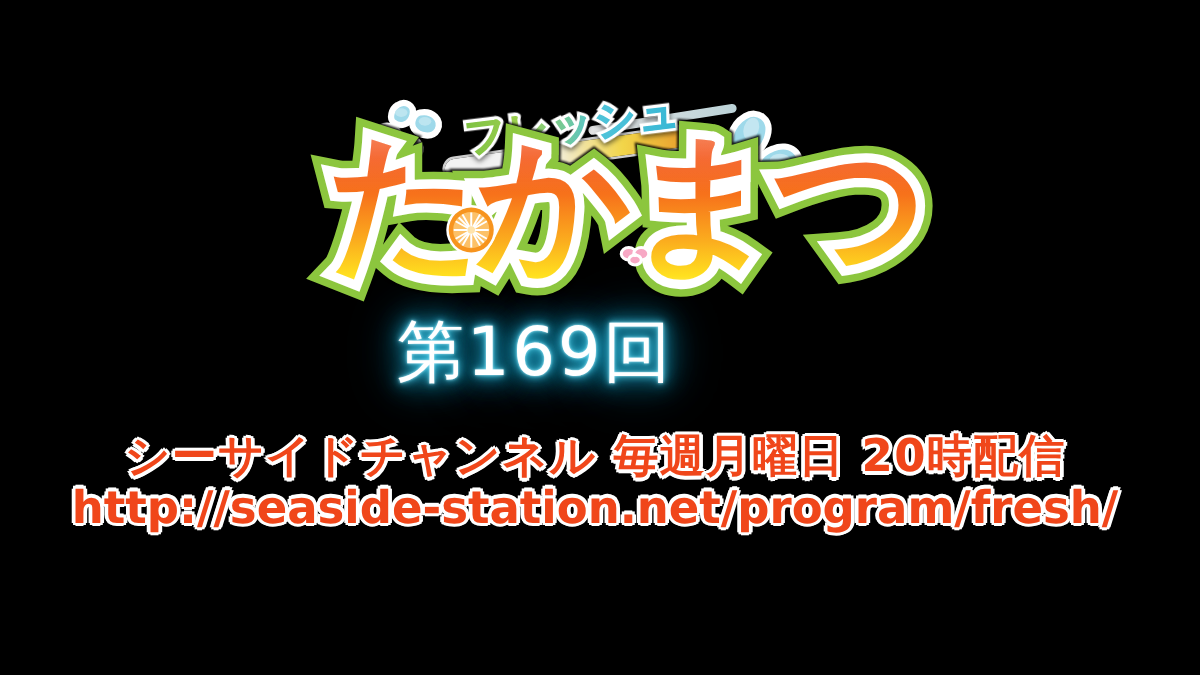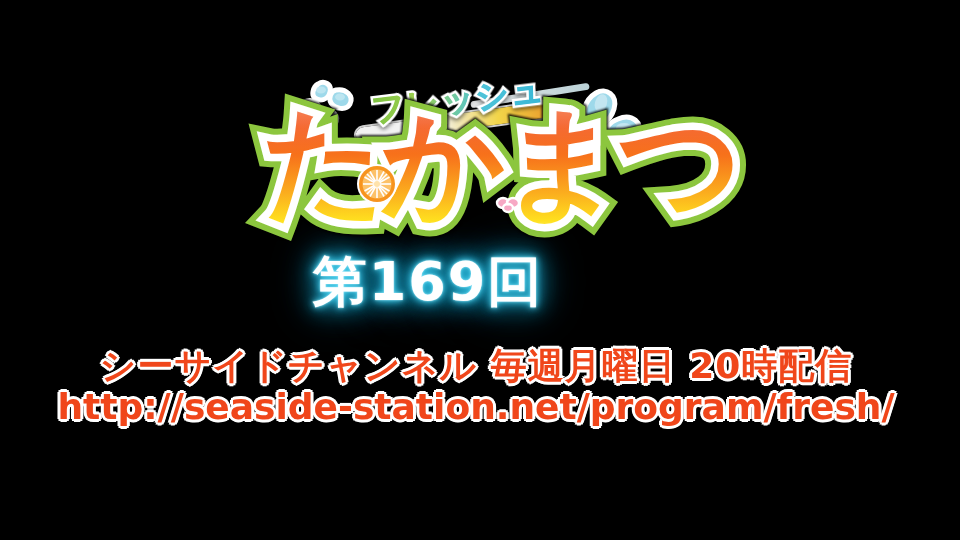--- a/index.html
+++ b/index.html
@@ -185,21 +185,21 @@
 
   
   #episode-number {
     position: absolute;
     left: 0;
     top: 252px;
     width: 856px;
     text-align: center;
     font-family: "DejaVu Sans", sans-serif;
     font-size: 54px;
-    font-weight: bold;
+    font-weight: normal;
     letter-spacing: 2px;
     color: #ffffff;
     text-shadow:
       0 0 2px #b9f0ff,
       0 0 6px #4fd4f0,
       0 0 12px #24b8dd,
       0 0 22px #1aa5cc,
       0 0 34px #1192bb,
       0 0 48px rgba(17,146,187,0.6);
     line-height: 1.1;

